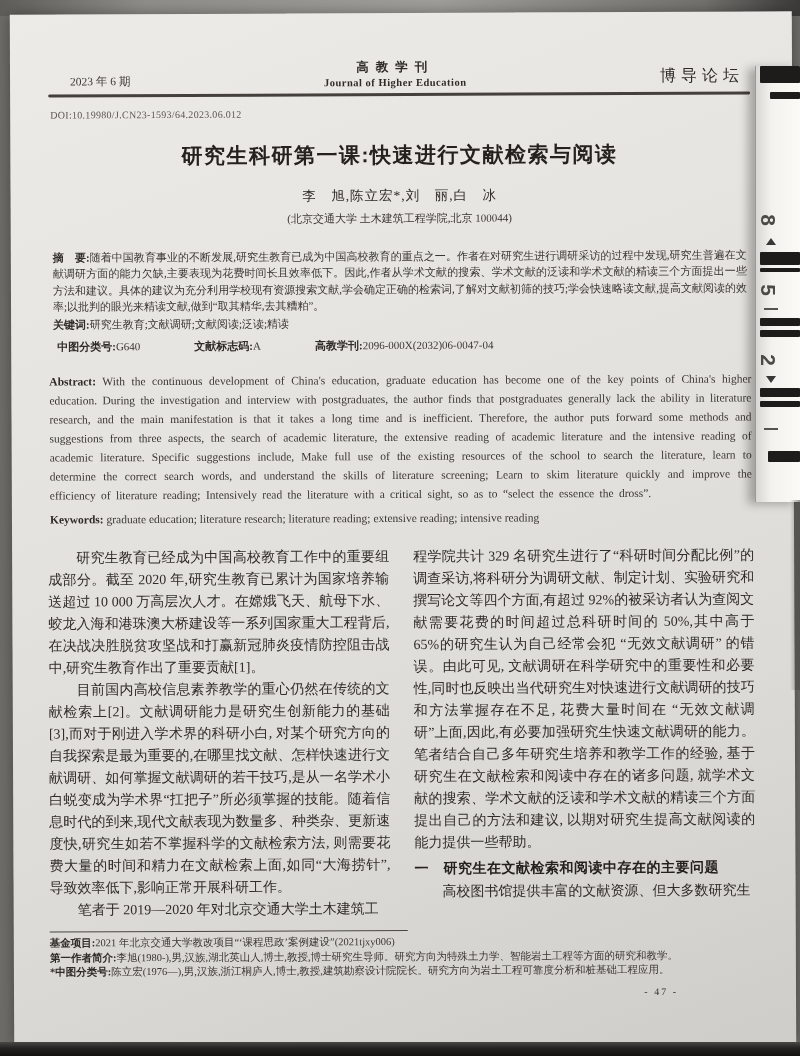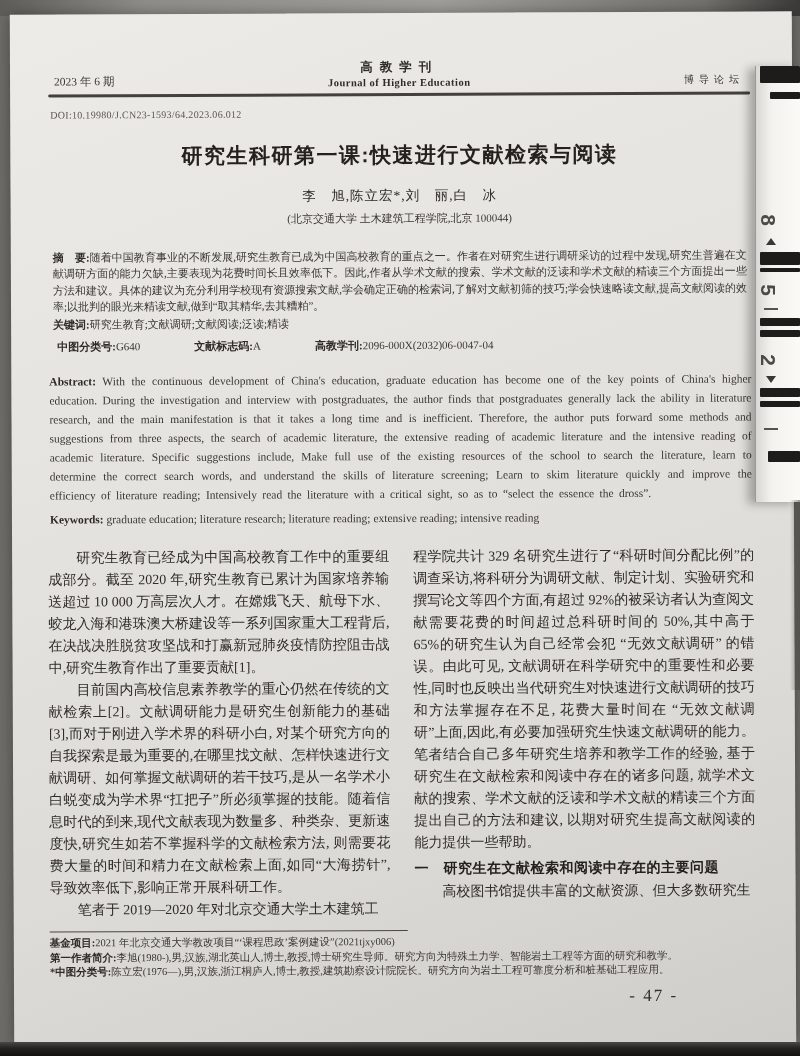--- a/index.html
+++ b/index.html
@@ -11,26 +11,26 @@
             background:linear-gradient(90deg,#5f5d59 0%,#8f8d89 18%,#a09e9a 55%,#74726e 88%,#3b3a38 100%);}
   .bottom-band{position:absolute;bottom:0;left:0;right:0;height:14px;
                background:linear-gradient(180deg,#4a4845 0%,#232221 45%,#121110 100%);}
   .paper{position:absolute;top:13px;left:12px;right:6px;bottom:12px;
          background:linear-gradient(160deg,#edebe7 0%,#e6e4e0 35%,#dddbd7 70%,#cfcdc9 100%);
          transform:rotate(-0.25deg);
          box-shadow:0 0 14px rgba(0,0,0,.35);
          padding:46px 40px 10px 36px;box-sizing:border-box;color:#33302c;overflow:hidden;}
   
   .journal-header{display:flex;align-items:flex-end;justify-content:space-between;padding:0 8px;}
-  .jh-left{font-size:11.5px;color:#3c3935;white-space:nowrap;}
+  .jh-left{font-size:11.5px;color:#3c3935;white-space:nowrap;margin-left:16px;}
   .jh-center{text-align:center;flex:1;}
   .jh-cn{font-family:"Liberation Sans","DejaVu Sans",sans-serif;font-weight:bold;font-size:12.5px;
          letter-spacing:7px;color:#2e2b28;}
   .jh-en{font-weight:bold;font-size:10.5px;color:#2e2b28;letter-spacing:.5px;margin-top:1px;}
-  .jh-right{font-family:"Liberation Sans","DejaVu Sans",sans-serif;font-size:10px;letter-spacing:5px;
+  .jh-right{font-family:"Liberation Sans","DejaVu Sans",sans-serif;font-size:16px;letter-spacing:5px;
             color:#2e2b28;white-space:nowrap;}
   .header-rule{height:2.5px;background:#44413d;margin:5px 2px 0 2px;border-radius:2px;}
   .doi{font-size:10px;color:#5b5753;margin:12px 0 0 4px;letter-spacing:.3px;}
   
   .title{font-family:"Liberation Sans","DejaVu Sans",sans-serif;font-size:21px;font-weight:bold;
          color:#24211e;text-align:center;margin:22px 0 0 0;letter-spacing:1.5px;}
   .authors{text-align:center;font-size:13.5px;margin-top:18px;color:#2f2c29;letter-spacing:1px;}
   .affiliation{text-align:center;font-size:11px;margin-top:6px;color:#3a3733;}
   
   .abstract-cn{font-size:11px;line-height:16.5px;text-align:justify;margin:22px 6px 0 6px;color:#3a3733;}
@@ -45,21 +45,21 @@
   .body-cols{display:flex;gap:24px;margin-top:22px;}
   .col{flex:1;font-size:14px;line-height:22px;text-align:justify;color:#2f2c29;}
   .col p{margin:0;}
   .col p.indent{text-indent:2em;}
   .col h2{font-family:"Liberation Sans","DejaVu Sans",sans-serif;font-size:14px;font-weight:bold;
           color:#24211e;margin:3px 0 2px 0;letter-spacing:.5px;}
   
   .footnote{margin-top:10px;}
   .fn-rule{width:358px;height:1.5px;background:#4a4743;margin-bottom:4px;}
   .footnote p{margin:0;font-size:10.5px;line-height:14.5px;color:#3a3733;text-align:justify;}
-  .page-num{font-size:17px;color:#33302c;margin:8px 78px 8px auto;width:fit-content;letter-spacing:2px;}
+  .page-num{font-size:10px;color:#33302c;margin:8px 78px 8px auto;width:fit-content;letter-spacing:2px;}
   
   .ruler{position:absolute;top:66px;right:0;width:44px;height:436px;
          background:linear-gradient(to right,#d8d7d4 0%,#f3f2ef 35%,#fbfaf7 100%);
          box-shadow:-7px 2px 9px rgba(0,0,0,.28);border-left:1px solid #9b9995;}
   .r-band{position:absolute;left:4px;right:0;background:#1d1c1b;border-radius:1px;}
   .r-num{position:absolute;left:6px;font-family:"Liberation Sans","DejaVu Sans",sans-serif;
          font-size:21px;font-weight:bold;color:#4c4a47;transform:rotate(90deg);}
   .r-tri{position:absolute;left:10px;width:0;height:0;border-left:5px solid transparent;
          border-right:5px solid transparent;border-bottom:7px solid #3a3836;}
   .r-tick{position:absolute;left:8px;width:14px;height:2px;background:#55534f;}

